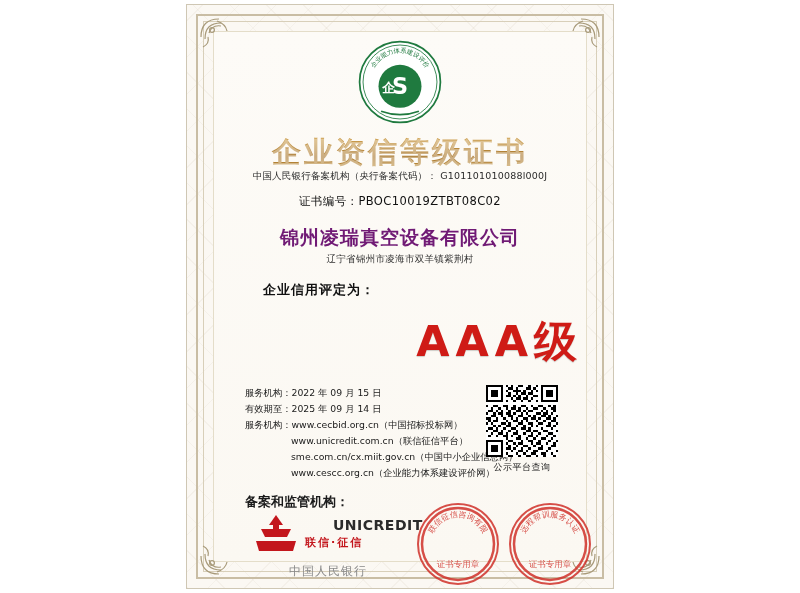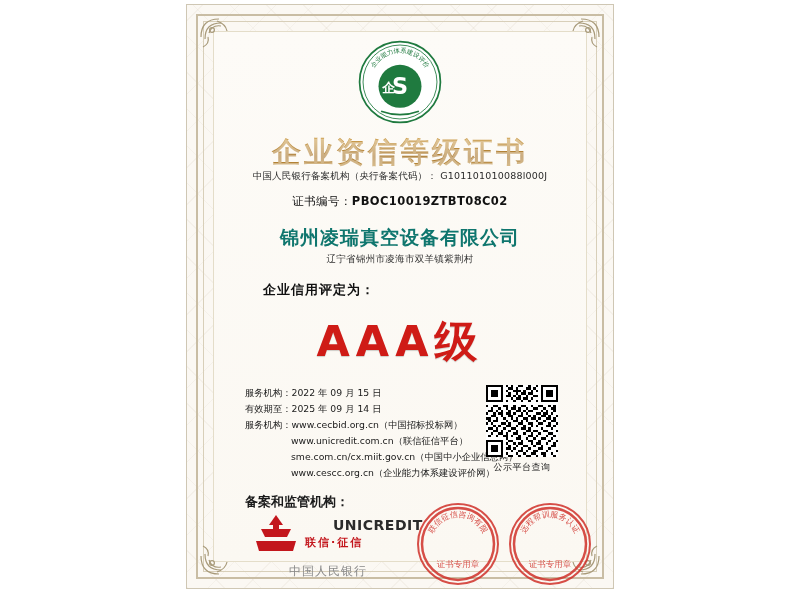--- a/index.html
+++ b/index.html
@@ -73,35 +73,35 @@
     text-shadow:0 1px 0 rgba(255,255,255,.4);
   }
   .subline{
     position:absolute;left:0;right:0;top:135px;text-align:center;
     font-size:9.5px;color:#2b2b2b;letter-spacing:.2px;
   }
   .certno{
     position:absolute;left:0;right:0;top:159px;text-align:center;
     font-size:11.5px;color:#111;letter-spacing:.4px;
   }
-  .certno b{font-weight:bold;margin-top:28px;}
+  .certno b{font-weight:normal;margin-top:28px;}
   .company{
     position:absolute;left:0;right:0;top:190px;text-align:center;
-    font-size:19px;font-weight:bold;color:#0f766e;letter-spacing:1px;
+    font-size:19px;font-weight:bold;color:#701a75;letter-spacing:1px;
   }
   .address{
     position:absolute;left:0;right:0;top:218px;text-align:center;
     font-size:9.5px;color:#333;letter-spacing:.3px;
   }
   .rated-label{
     position:absolute;left:46px;top:246px;
     font-size:13px;color:#111;font-weight:bold;letter-spacing:1px;
   }
   .grade{
-    position:absolute;left:0;right:0;top:278px;text-align:center;
+    position:absolute;left:0;right:0;top:278px;text-align:right;
     font-size:43px;font-weight:bold;color:#cf1b16;letter-spacing:6px;
     text-shadow:0 1px 1px rgba(0,0,0,.18);
   }
 
   
   .info{
     position:absolute;left:28px;top:350px;width:218px;
     font-size:9.3px;color:#1a1a1a;line-height:16px;
   }
   .info .row{white-space:nowrap;}

